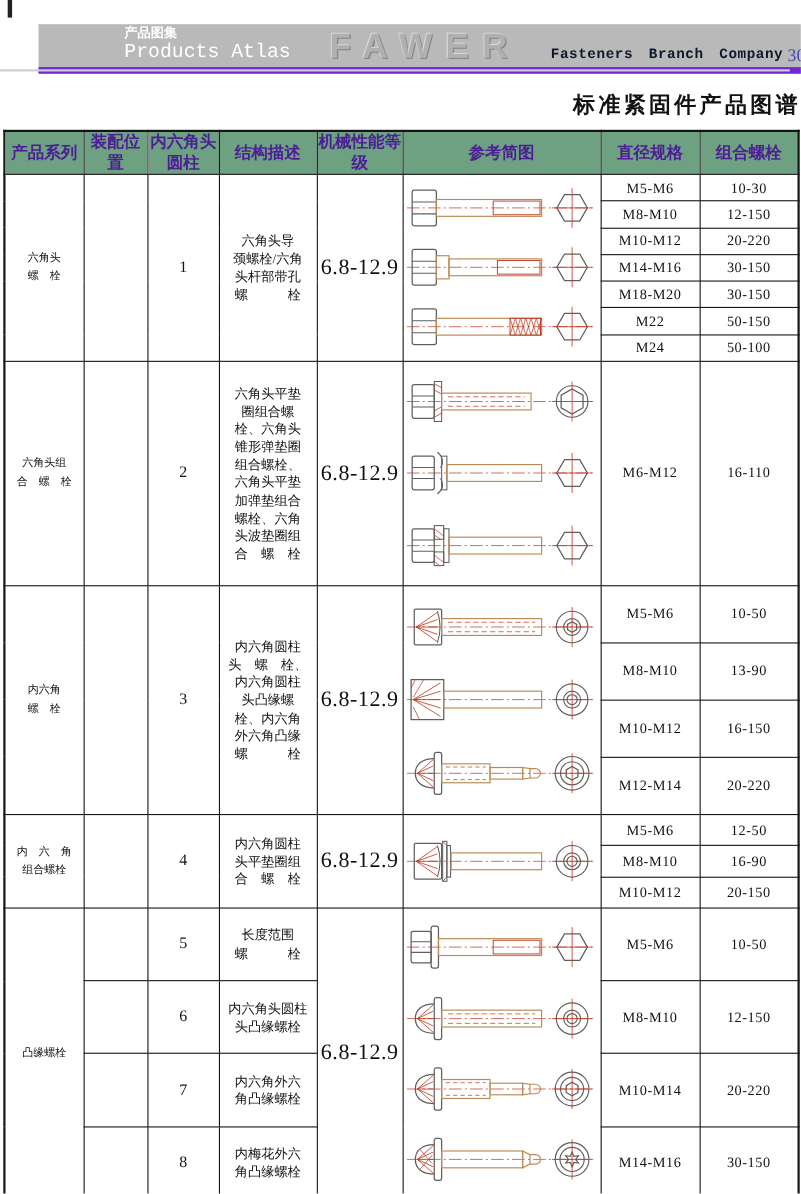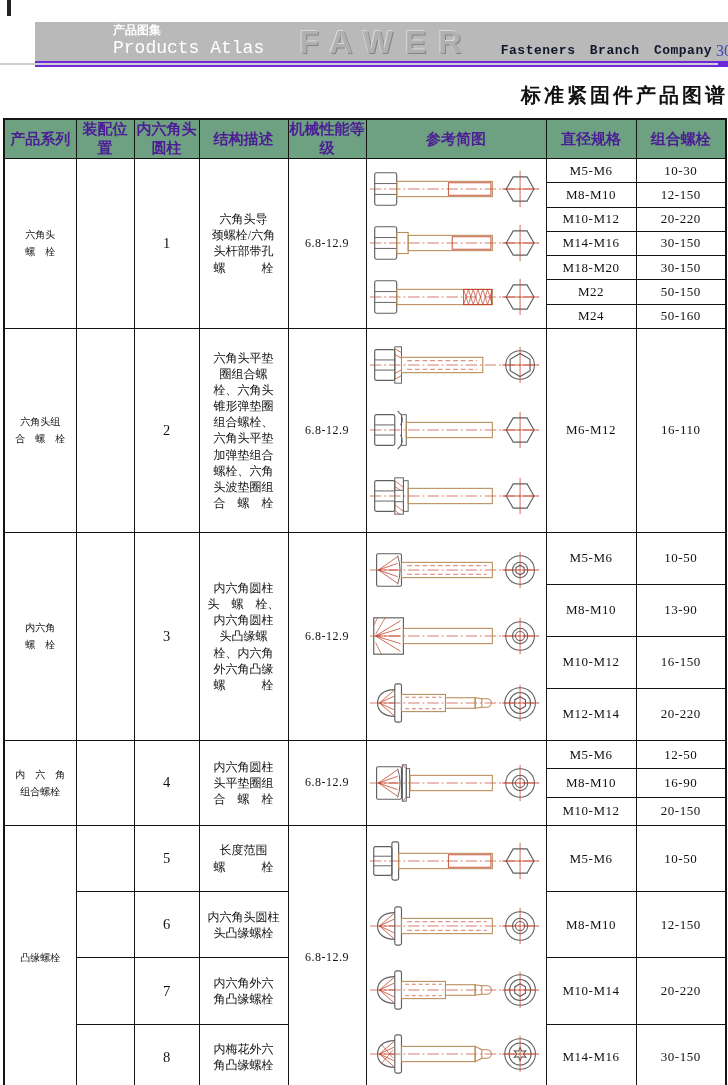--- a/index.html
+++ b/index.html
@@ -25,21 +25,21 @@
   .title{position:absolute;top:82px;left:0;width:100%;text-align:right;
          font-family:"Liberation Sans",sans-serif;font-weight:bold;font-size:20px;letter-spacing:3px}
   table{position:absolute;left:3px;top:118px;width:722px;border-collapse:collapse;
         table-layout:fixed;border:2px solid #141414}
   th,td{border:1.4px solid #141414;padding:0;text-align:center;vertical-align:middle;overflow:hidden}
   th{background:var(--headerbg,#6da182);height:30px;font-size:15px;font-weight:bold;
      color:#4c1d95;font-family:"Liberation Serif",serif}
   .series{font-size:10px;white-space:pre-line;line-height:1.7}
   .spec{font-size:14.5px}
   .desc{font-size:12px;white-space:pre-line;line-height:1.35}
-  .grade{font-size:12px;letter-spacing:.5px}
+  .grade{font-size:20px;letter-spacing:.5px}
   .size{font-size:13px;letter-spacing:.5px}
   .stack{display:flex;flex-direction:column;justify-content:space-around;align-items:center}
   .diagram{line-height:0}
 </style>
 </head>
 <body>
 
 <div class="corner"></div>
 
 <div class="banner">
@@ -159,21 +159,21 @@
       <tr style="height: 24.2857px;">
         <td class="size">M18-M20</td>
         <td class="size">30-150</td>
       </tr>
       <tr style="height: 24.2857px;">
         <td class="size">M22</td>
         <td class="size">50-150</td>
       </tr>
       <tr style="height: 24.2857px;">
         <td class="size">M24</td>
-        <td class="size">50-160</td>
+        <td class="size">50-100</td>
       </tr>
       <tr style="height: 204px;">
         <td class="series">六角头组
 合　螺　栓</td>
         <td class=""></td>
         <td class="spec">2</td>
         <td class="desc">六角头平垫
 圈组合螺
 栓、六角头
 锥形弹垫圈

